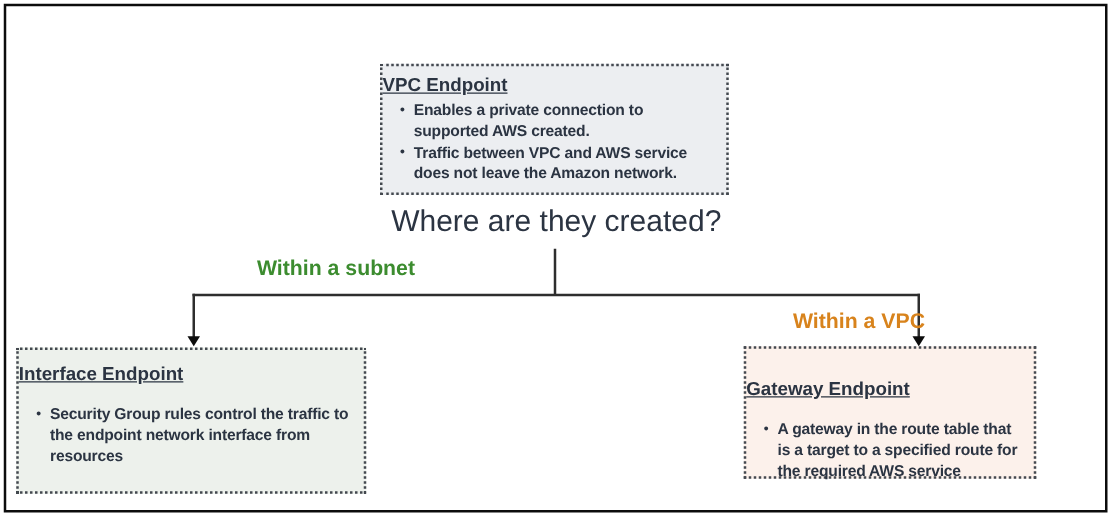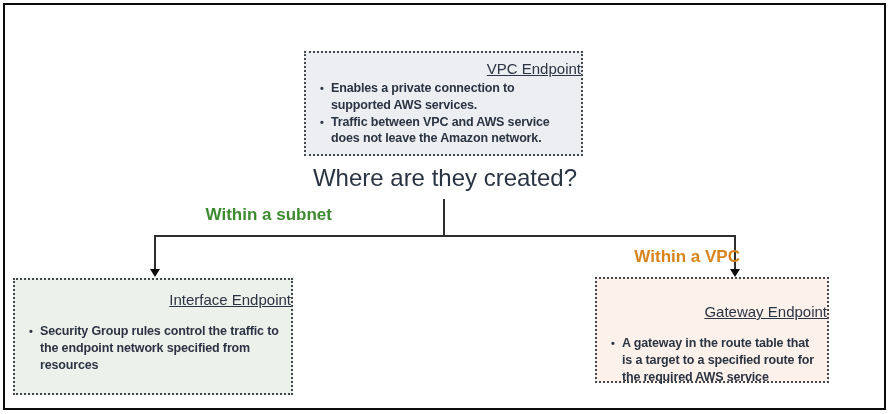--- a/index.html
+++ b/index.html
@@ -22,22 +22,22 @@
     border: 2px solid #0c0c0c;
     background: #ffffff;
   }
   .node-box {
     position: absolute;
     border: 2px dotted #43484f;
     box-sizing: border-box;
     color: var(--text-dark, #2b3442);
   }
   .box-title {
-    text-align: right;
-    font-weight: normal;
+    text-align: left;
+    font-weight: bold;
     font-size: 15px;
     text-decoration: underline;
     color: var(--text-dark, #2b3442);
   }
   .bullets {
     margin: 0;
     padding: 0 6px 0 12px;
     list-style: none;
   }
   .bullets li {
@@ -117,41 +117,41 @@
 </style>
 </head>
 <body>
 
 <div class="canvas">
   <div class="frame"></div>
 
   <div class="node-box vpc-box">
     <div class="box-title">VPC Endpoint</div>
     <ul class="bullets">
-      <li>Enables a private connection to supported AWS services.</li>
+      <li>Enables a private connection to supported AWS created.</li>
       <li>Traffic between VPC and AWS service does not leave the Amazon network.</li>
     </ul>
   </div>
 
   <div class="question">Where are they created?</div>
 
   <div class="line line-question-drop"></div>
   <div class="line line-horizontal"></div>
   <div class="line line-left-drop"></div>
   <div class="line line-right-drop"></div>
   <div class="arrow-down arrow-left"></div>
   <div class="arrow-down arrow-right"></div>
 
   <div class="branch-label branch-left-label">Within a subnet</div>
   <div class="branch-label branch-right-label">Within a VPC</div>
 
   <div class="node-box interface-box">
     <div class="box-title">Interface Endpoint</div>
     <ul class="bullets">
-      <li>Security Group rules control the traffic to the endpoint network specified from resources</li>
+      <li>Security Group rules control the traffic to the endpoint network interface from resources</li>
     </ul>
   </div>
 
   <div class="node-box gateway-box">
     <div class="box-title">Gateway Endpoint</div>
     <ul class="bullets">
       <li>A gateway in the route table that is a target to a specified route for the required AWS service</li>
     </ul>
   </div>
 </div>

